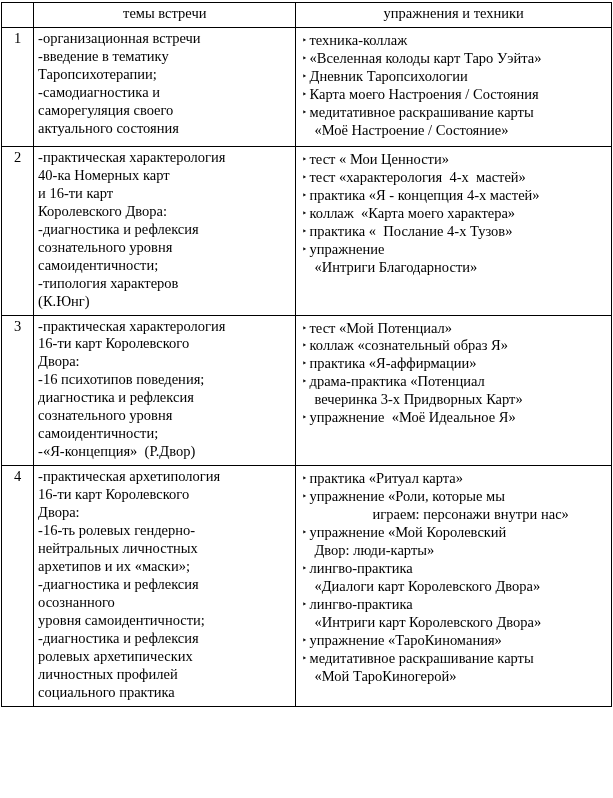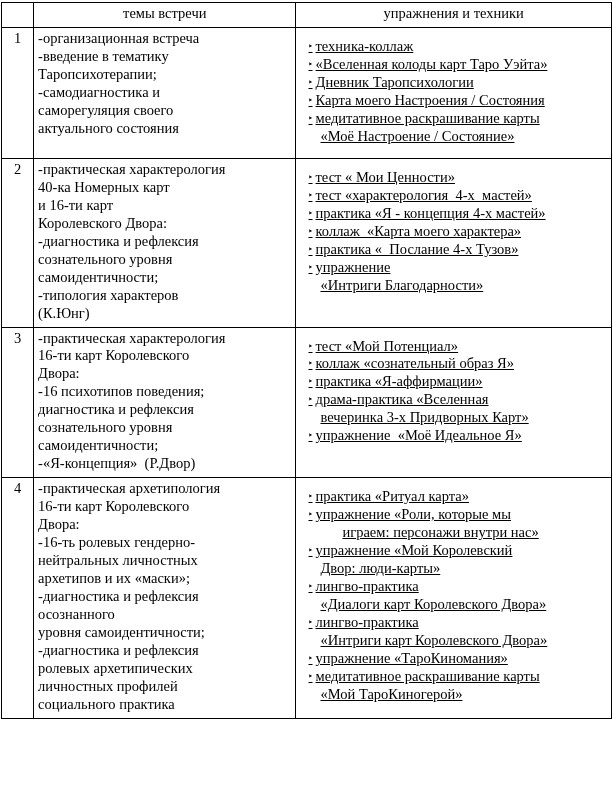--- a/index.html
+++ b/index.html
@@ -53,37 +53,37 @@
     margin: 0;
     padding: 0;
   }
   ul.lines li {
     margin: 0;
     padding: 0;
     white-space: pre-wrap;
   }
   ul.bullets {
     list-style: none;
-    margin: 8px;
-    padding: 0;
-    text-decoration: underline;
+    margin: 2px;
+    padding: 0;
   }
   ul.bullets li {
     margin: 0;
     padding: 0 0 0 12px;
     text-indent: -12px;
     white-space: pre-wrap;
   }
   ul.bullets li.cont {
     padding-left: 12px;
     text-indent: 0;
   }
   ul.bullets li.cont2 {
     padding-left: 34px;
     text-indent: 0;
+    text-align: center;
   }
   .bul {
     font-size: 11px;
     vertical-align: 1px;
     margin-right: 3px;
   }
 </style>
 </head>
 <body>
 
@@ -99,21 +99,21 @@
         <th class="head"></th>
         <th class="head">темы встречи</th>
         <th class="head">упражнения и техники</th>
       </tr>
     </thead>
     <tbody id="tbody">
         <tr>
           <td class="num">1</td>
           <td>
             <ul class="lines">
-              <li>-организационная встреча</li>
+              <li>-организационная встречи</li>
               <li>-введение в тематику</li>
               <li>Таропсихотерапии;</li>
               <li>-самодиагностика и</li>
               <li>саморегуляция своего</li>
               <li>актуального состояния</li>
             </ul>
           </td>
           <td>
             <ul class="bullets">
               <li><span class="bul">‣</span><span>техника-коллаж</span></li>
@@ -164,21 +164,21 @@
               <li>сознательного уровня</li>
               <li>самоидентичности;</li>
               <li>-«Я-концепция»  (Р.Двор)</li>
             </ul>
           </td>
           <td>
             <ul class="bullets">
               <li><span class="bul">‣</span><span>тест «Мой Потенциал»</span></li>
               <li><span class="bul">‣</span><span>коллаж «сознательный образ Я»</span></li>
               <li><span class="bul">‣</span><span>практика «Я-аффирмации»</span></li>
-              <li><span class="bul">‣</span><span>драма-практика «Вселенная</span></li>
+              <li><span class="bul">‣</span><span>драма-практика «Потенциал</span></li>
               <li class="cont"><span>вечеринка 3-х Придворных Карт»</span></li>
               <li><span class="bul">‣</span><span>упражнение  «Моё Идеальное Я»</span></li>
             </ul>
           </td>
         </tr>
         <tr>
           <td class="num">4</td>
           <td>
             <ul class="lines">
               <li>-практическая архетипология</li>

